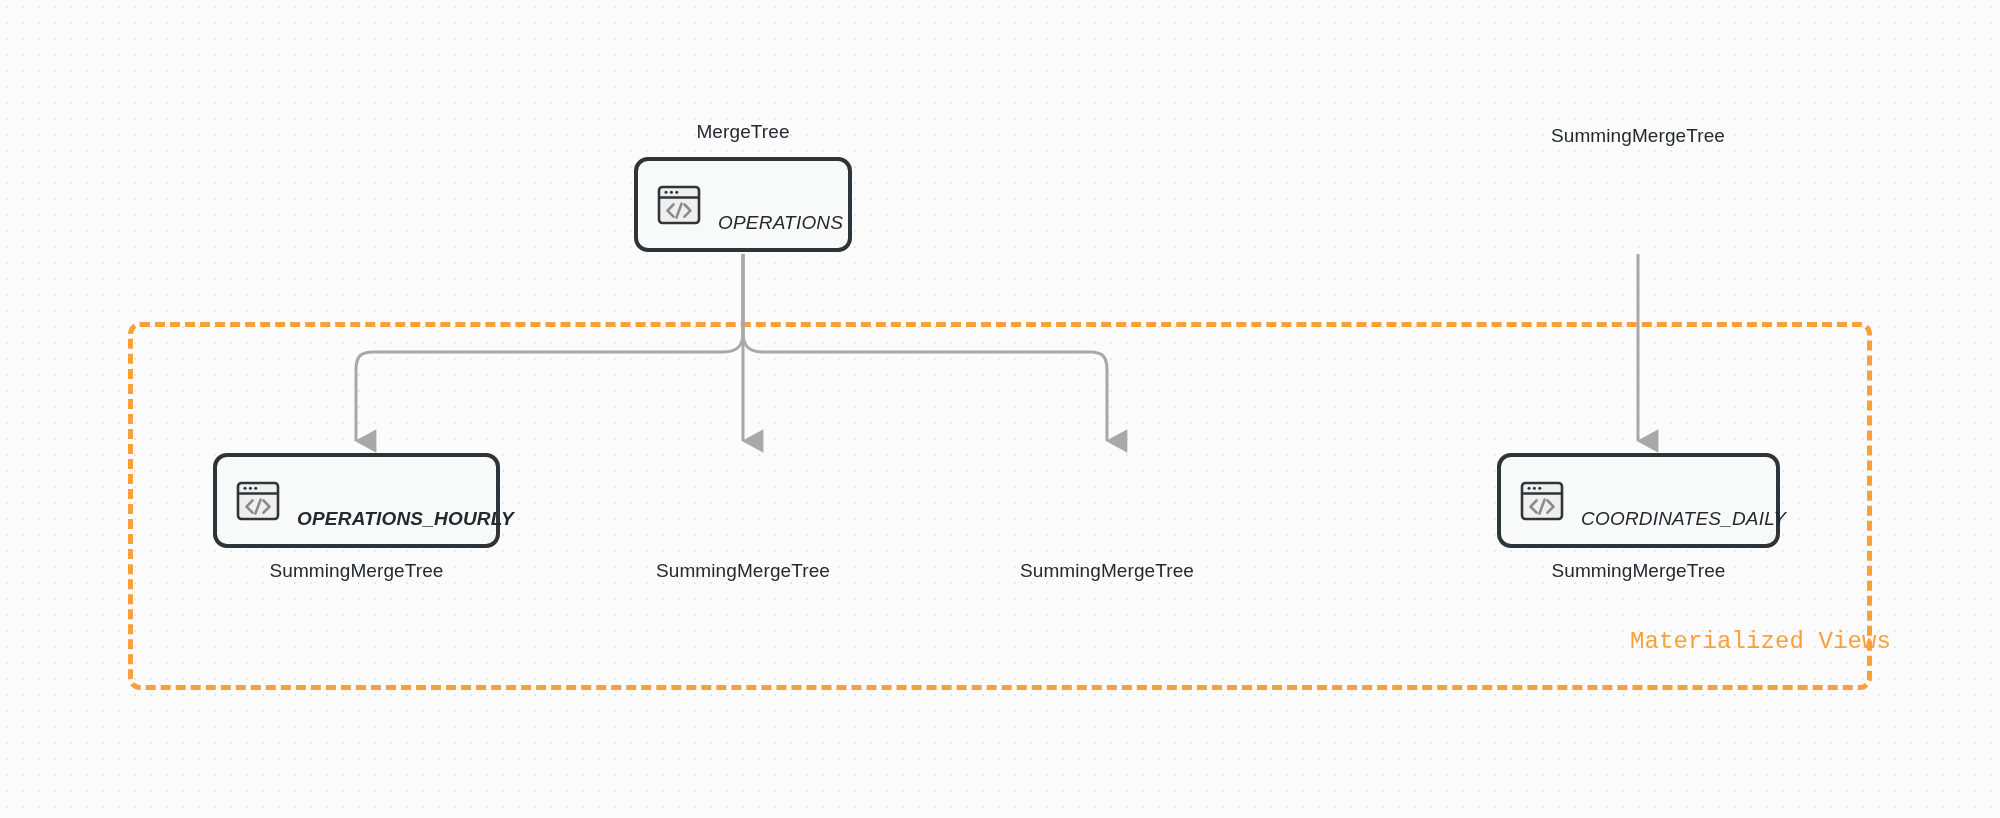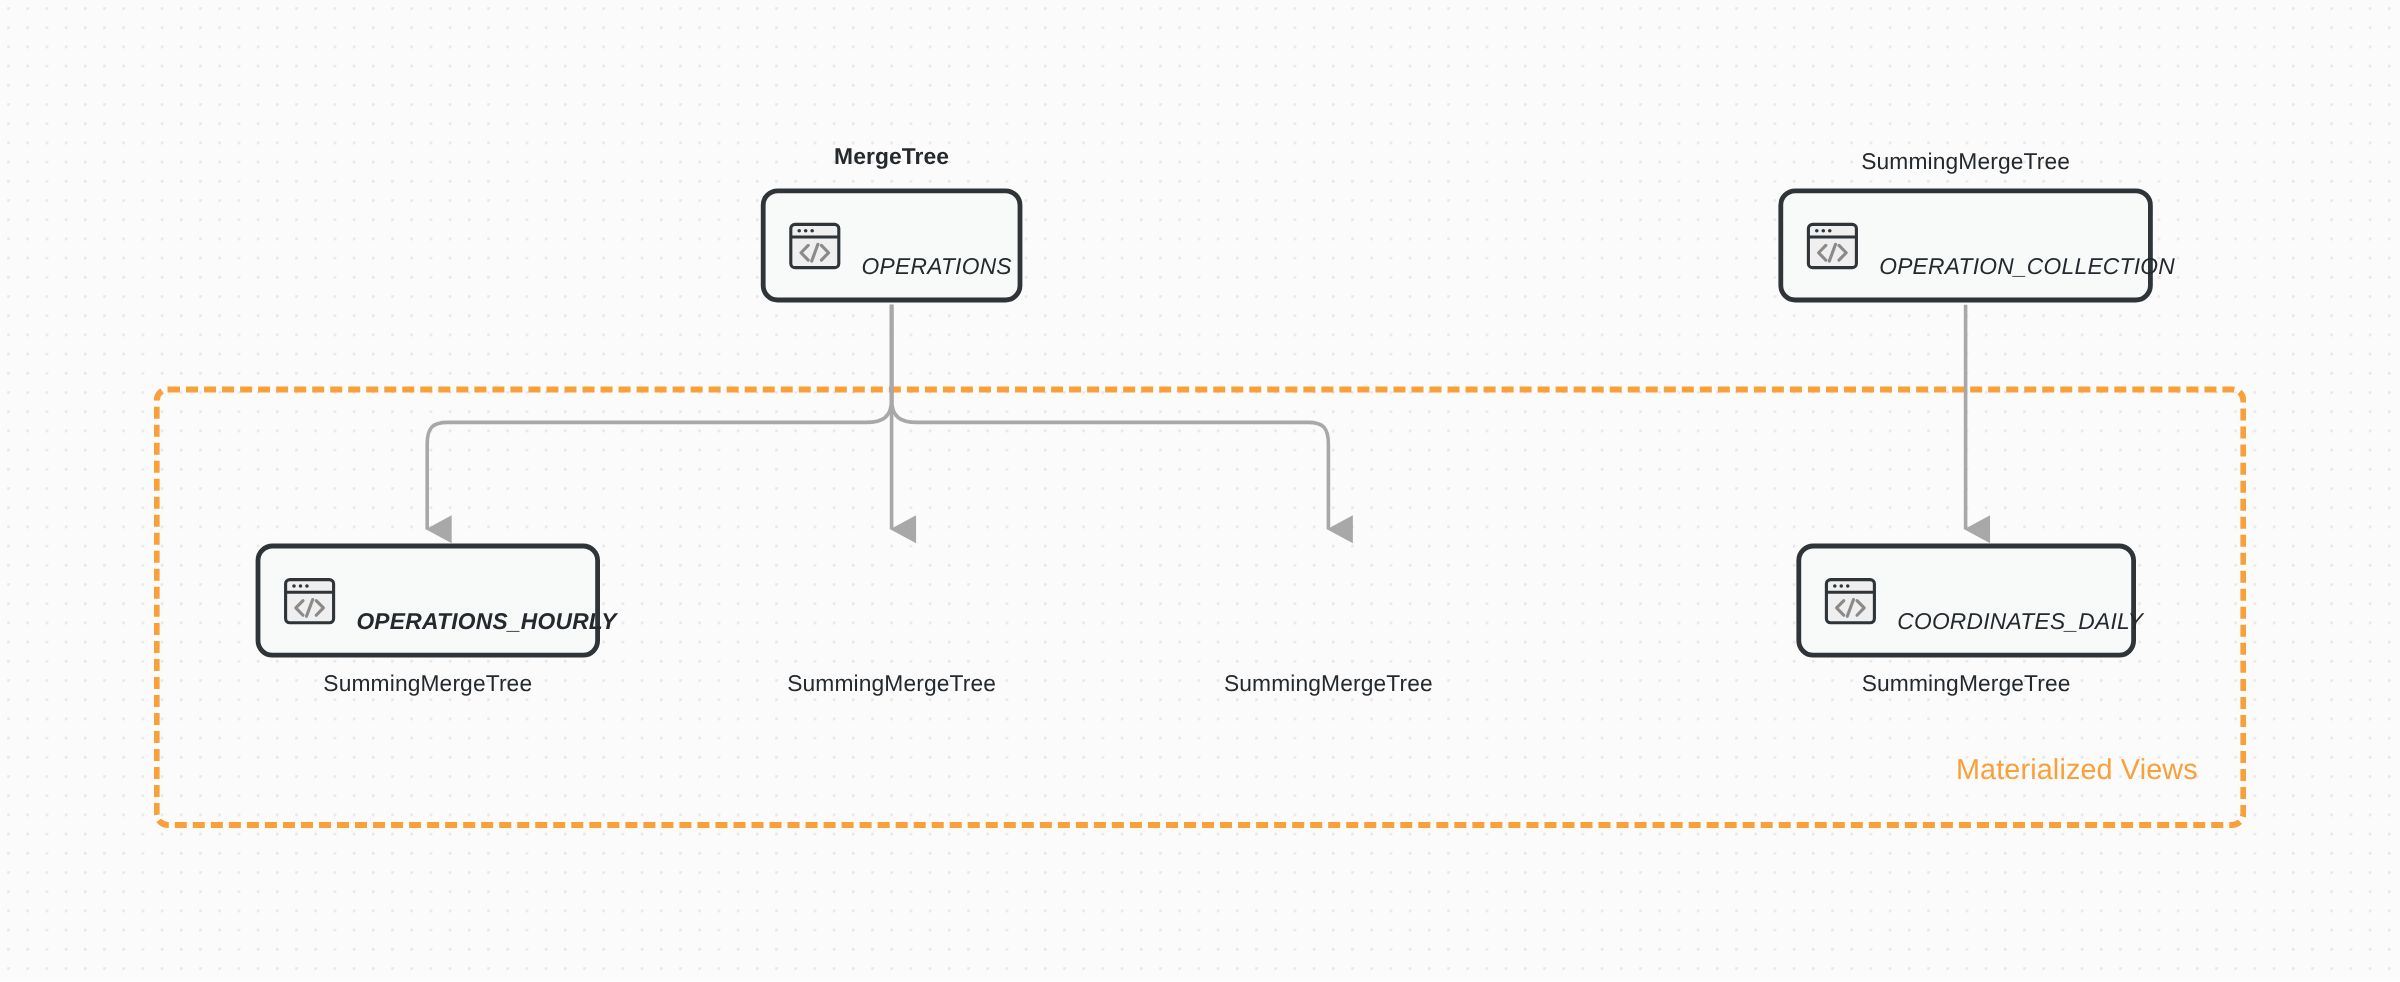--- a/index.html
+++ b/index.html
@@ -37,21 +37,21 @@
     position: absolute;
     border: 5px dashed #f9a03a;
     border-radius: 12px;
     box-sizing: border-box;
     background: transparent;
   }
   .group-label {
     position: absolute;
     color: #f9a03a;
     font-size: 24px;
-    font-family: Liberation Sans, sans-serif;
+    font-family: Liberation Mono, monospace;
     white-space: nowrap;
     letter-spacing: 0.1px;
   }
 
   
   .node {
     position: absolute;
     box-sizing: border-box;
     background: #f8f9f9;
     border: 4px solid #2f3438;
@@ -113,51 +113,38 @@
 
     <path d="M 743 254 L 743 333
              C 743 348 751 352 764 352
              L 1090 352
              C 1103 352 1107 357 1107 370
              L 1107 441" fill="none" stroke="#a8a8a8" stroke-width="3" marker-end="url(#arrowhead)"></path>
 
     <path d="M 1638 254 L 1638 441" fill="none" stroke="#a8a8a8" stroke-width="3" marker-end="url(#arrowhead)"></path>
   </svg>
 
-  <div class="caption" style="left:634px; top:121px; width:218px;font-weight:bold;">MergeTree</div>
+  <div class="caption" style="left:634px; top:121px; width:218px;">MergeTree</div>
 
   <div class="node" style="left:634px; top:157px; width:218px; height:95px;">
     <svg class="node-icon" viewBox="0 0 46 46" xmlns="http://www.w3.org/2000/svg">
       <rect x="3" y="5" width="40" height="36" rx="3.5" fill="#efefef" stroke="#2f3438" stroke-width="2.6"></rect>
       <line x1="3" y1="15.5" x2="43" y2="15.5" stroke="#2f3438" stroke-width="2.4"></line>
       <circle cx="10" cy="10.3" r="1.5" fill="#2f3438"></circle>
       <circle cx="15.4" cy="10.3" r="1.5" fill="#2f3438"></circle>
       <circle cx="20.8" cy="10.3" r="1.5" fill="#2f3438"></circle>
       <path d="M 17.5 22.5 L 11.5 28.6 L 17.5 34.7" fill="none" stroke="#8a8a8a" stroke-width="2.6" stroke-linecap="round" stroke-linejoin="round"></path>
       <path d="M 28.5 22.5 L 34.5 28.6 L 28.5 34.7" fill="none" stroke="#8a8a8a" stroke-width="2.6" stroke-linecap="round" stroke-linejoin="round"></path>
       <line x1="25.6" y1="21.6" x2="20.4" y2="35.6" stroke="#8a8a8a" stroke-width="2.6" stroke-linecap="round"></line>
     </svg>
     <span class="node-label">OPERATIONS</span>
   </div>
 
   <div class="caption" style="left:1482px; top:125px; width:312px;">SummingMergeTree</div>
 
-  <div class="node" style="left:1482px; top:157px; width:312px; height:95px;">
-    <svg class="node-icon" viewBox="0 0 46 46" xmlns="http://www.w3.org/2000/svg">
-      <rect x="3" y="5" width="40" height="36" rx="3.5" fill="#efefef" stroke="#2f3438" stroke-width="2.6"></rect>
-      <line x1="3" y1="15.5" x2="43" y2="15.5" stroke="#2f3438" stroke-width="2.4"></line>
-      <circle cx="10" cy="10.3" r="1.5" fill="#2f3438"></circle>
-      <circle cx="15.4" cy="10.3" r="1.5" fill="#2f3438"></circle>
-      <circle cx="20.8" cy="10.3" r="1.5" fill="#2f3438"></circle>
-      <path d="M 17.5 22.5 L 11.5 28.6 L 17.5 34.7" fill="none" stroke="#8a8a8a" stroke-width="2.6" stroke-linecap="round" stroke-linejoin="round"></path>
-      <path d="M 28.5 22.5 L 34.5 28.6 L 28.5 34.7" fill="none" stroke="#8a8a8a" stroke-width="2.6" stroke-linecap="round" stroke-linejoin="round"></path>
-      <line x1="25.6" y1="21.6" x2="20.4" y2="35.6" stroke="#8a8a8a" stroke-width="2.6" stroke-linecap="round"></line>
-    </svg>
-    <span class="node-label">OPERATION_COLLECTION</span>
-  </div>
 
   <div class="node" style="left:213px; top:453px; width:287px; height:95px;font-weight:bold;">
     <svg class="node-icon" viewBox="0 0 46 46" xmlns="http://www.w3.org/2000/svg">
       <rect x="3" y="5" width="40" height="36" rx="3.5" fill="#efefef" stroke="#2f3438" stroke-width="2.6"></rect>
       <line x1="3" y1="15.5" x2="43" y2="15.5" stroke="#2f3438" stroke-width="2.4"></line>
       <circle cx="10" cy="10.3" r="1.5" fill="#2f3438"></circle>
       <circle cx="15.4" cy="10.3" r="1.5" fill="#2f3438"></circle>
       <circle cx="20.8" cy="10.3" r="1.5" fill="#2f3438"></circle>
       <path d="M 17.5 22.5 L 11.5 28.6 L 17.5 34.7" fill="none" stroke="#8a8a8a" stroke-width="2.6" stroke-linecap="round" stroke-linejoin="round"></path>
       <path d="M 28.5 22.5 L 34.5 28.6 L 28.5 34.7" fill="none" stroke="#8a8a8a" stroke-width="2.6" stroke-linecap="round" stroke-linejoin="round"></path>

